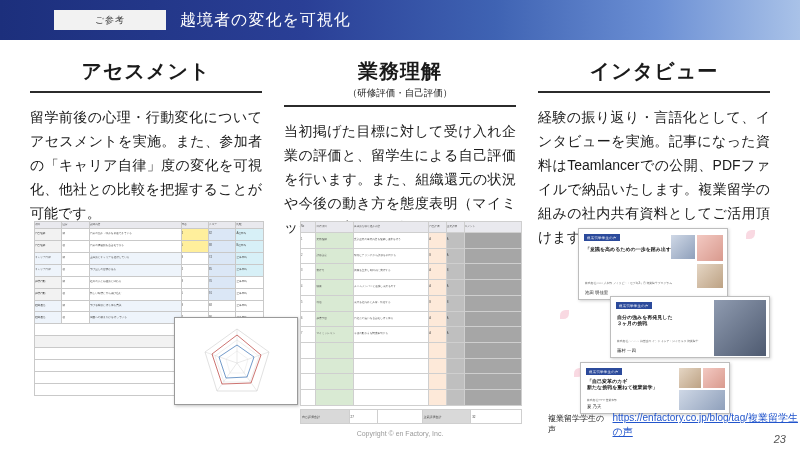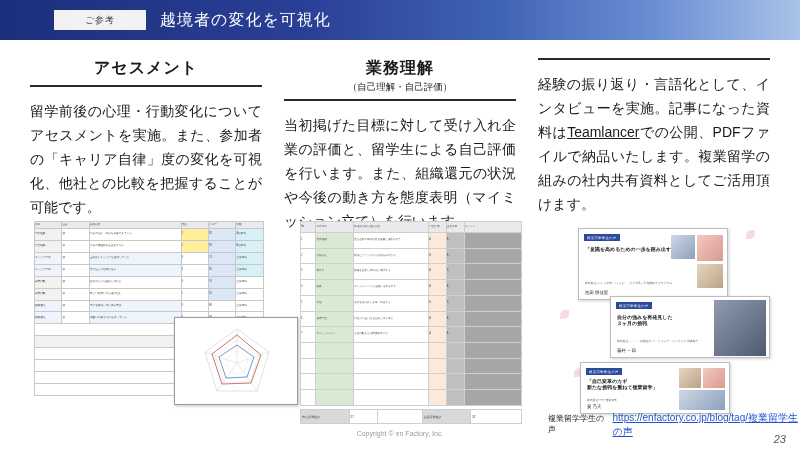--- a/index.html
+++ b/index.html
@@ -18,21 +18,21 @@
   
   .header {
     position: absolute;
     top: 0; left: 0;
     width: 800px; height: 40px;
     background: linear-gradient(90deg, #1c2f7c 0%, #2a3f96 38%, #3f63b3 62%, #6b8fd4 82%, #a9c2e8 100%);
     display: flex;
     align-items: center;
   }
   .header-note {
-    width: 92px; height: 20px;
+    width: 112px; height: 20px;
     margin-left: 54px;
     background: #f2f2f2;
     color: #3a3a3a;
     font-size: 9px;
     display: flex;
     align-items: center;
     justify-content: center;
     letter-spacing: 1px;
   }
   .header-title {
@@ -48,21 +48,21 @@
     top: 58px; left: 0;
     width: 800px;
     display: flex;
     padding: 0 30px;
     gap: 22px;
   }
   .col { width: 236px; }
 
   .col-title {
     text-align: center;
-    font-size: 16px;
+    font-size: 20px;
     font-weight: bold;
     color: #1a1a1a;
     letter-spacing: 1px;
     padding-bottom: 6px;
   }
   .col-subtitle {
     text-align: center;
     font-size: 9.5px;
     color: #1a1a1a;
     margin-top: -4px;
@@ -74,21 +74,20 @@
     margin: 0 0 12px 0;
   }
   .col-body {
     font-size: 14px;
     line-height: 1.72;
     color: #1a1a1a;
     text-align: justify;
   }
   .link {
     color: #1a1a1a;
-    text-decoration: underline;
   }
 
   
   .figures {
     position: absolute;
     top: 218px; left: 0;
     width: 800px; height: 205px;
   }
 
   .fig { position: absolute; }
@@ -249,26 +248,27 @@
 <div class="columns">
 
   <div class="col">
     <div class="col-title">アセスメント</div>
     <div class="col-rule"></div>
     <div class="col-body">留学前後の心理・行動変化についてアセスメントを実施。また、参加者の「キャリア自律」度の変化を可視化、他社との比較を把握することが可能です。</div>
   </div>
 
   <div class="col">
     <div class="col-title">業務理解</div>
-    <div class="col-subtitle">（自己理解・自己評価）</div>
+    <div class="col-subtitle">（研修評価・自己評価）</div>
     <div class="col-rule"></div>
     <div class="col-body">当初掲げた目標に対して受け入れ企業の評価と、留学生による自己評価を行います。また、組織還元の状況や今後の動き方を態度表明（マイミッション立て）を行います。</div>
   </div>
 
   <div class="col">
+    <div class="col-title">インタビュー</div>
     <div class="col-rule"></div>
     <div class="col-body"><span>経験の振り返り・言語化として、インタビューを実施。記事になった資料は</span><span class="link">Teamlancer</span><span>での公開、PDFファイルで納品いたします。複業留学の組みの社内共有資料としてご活用頂けます。</span></div>
   </div>
 
 </div>
 
 <div class="figures">
 
   <div class="fig fig-a">
     <table class="tbl">

